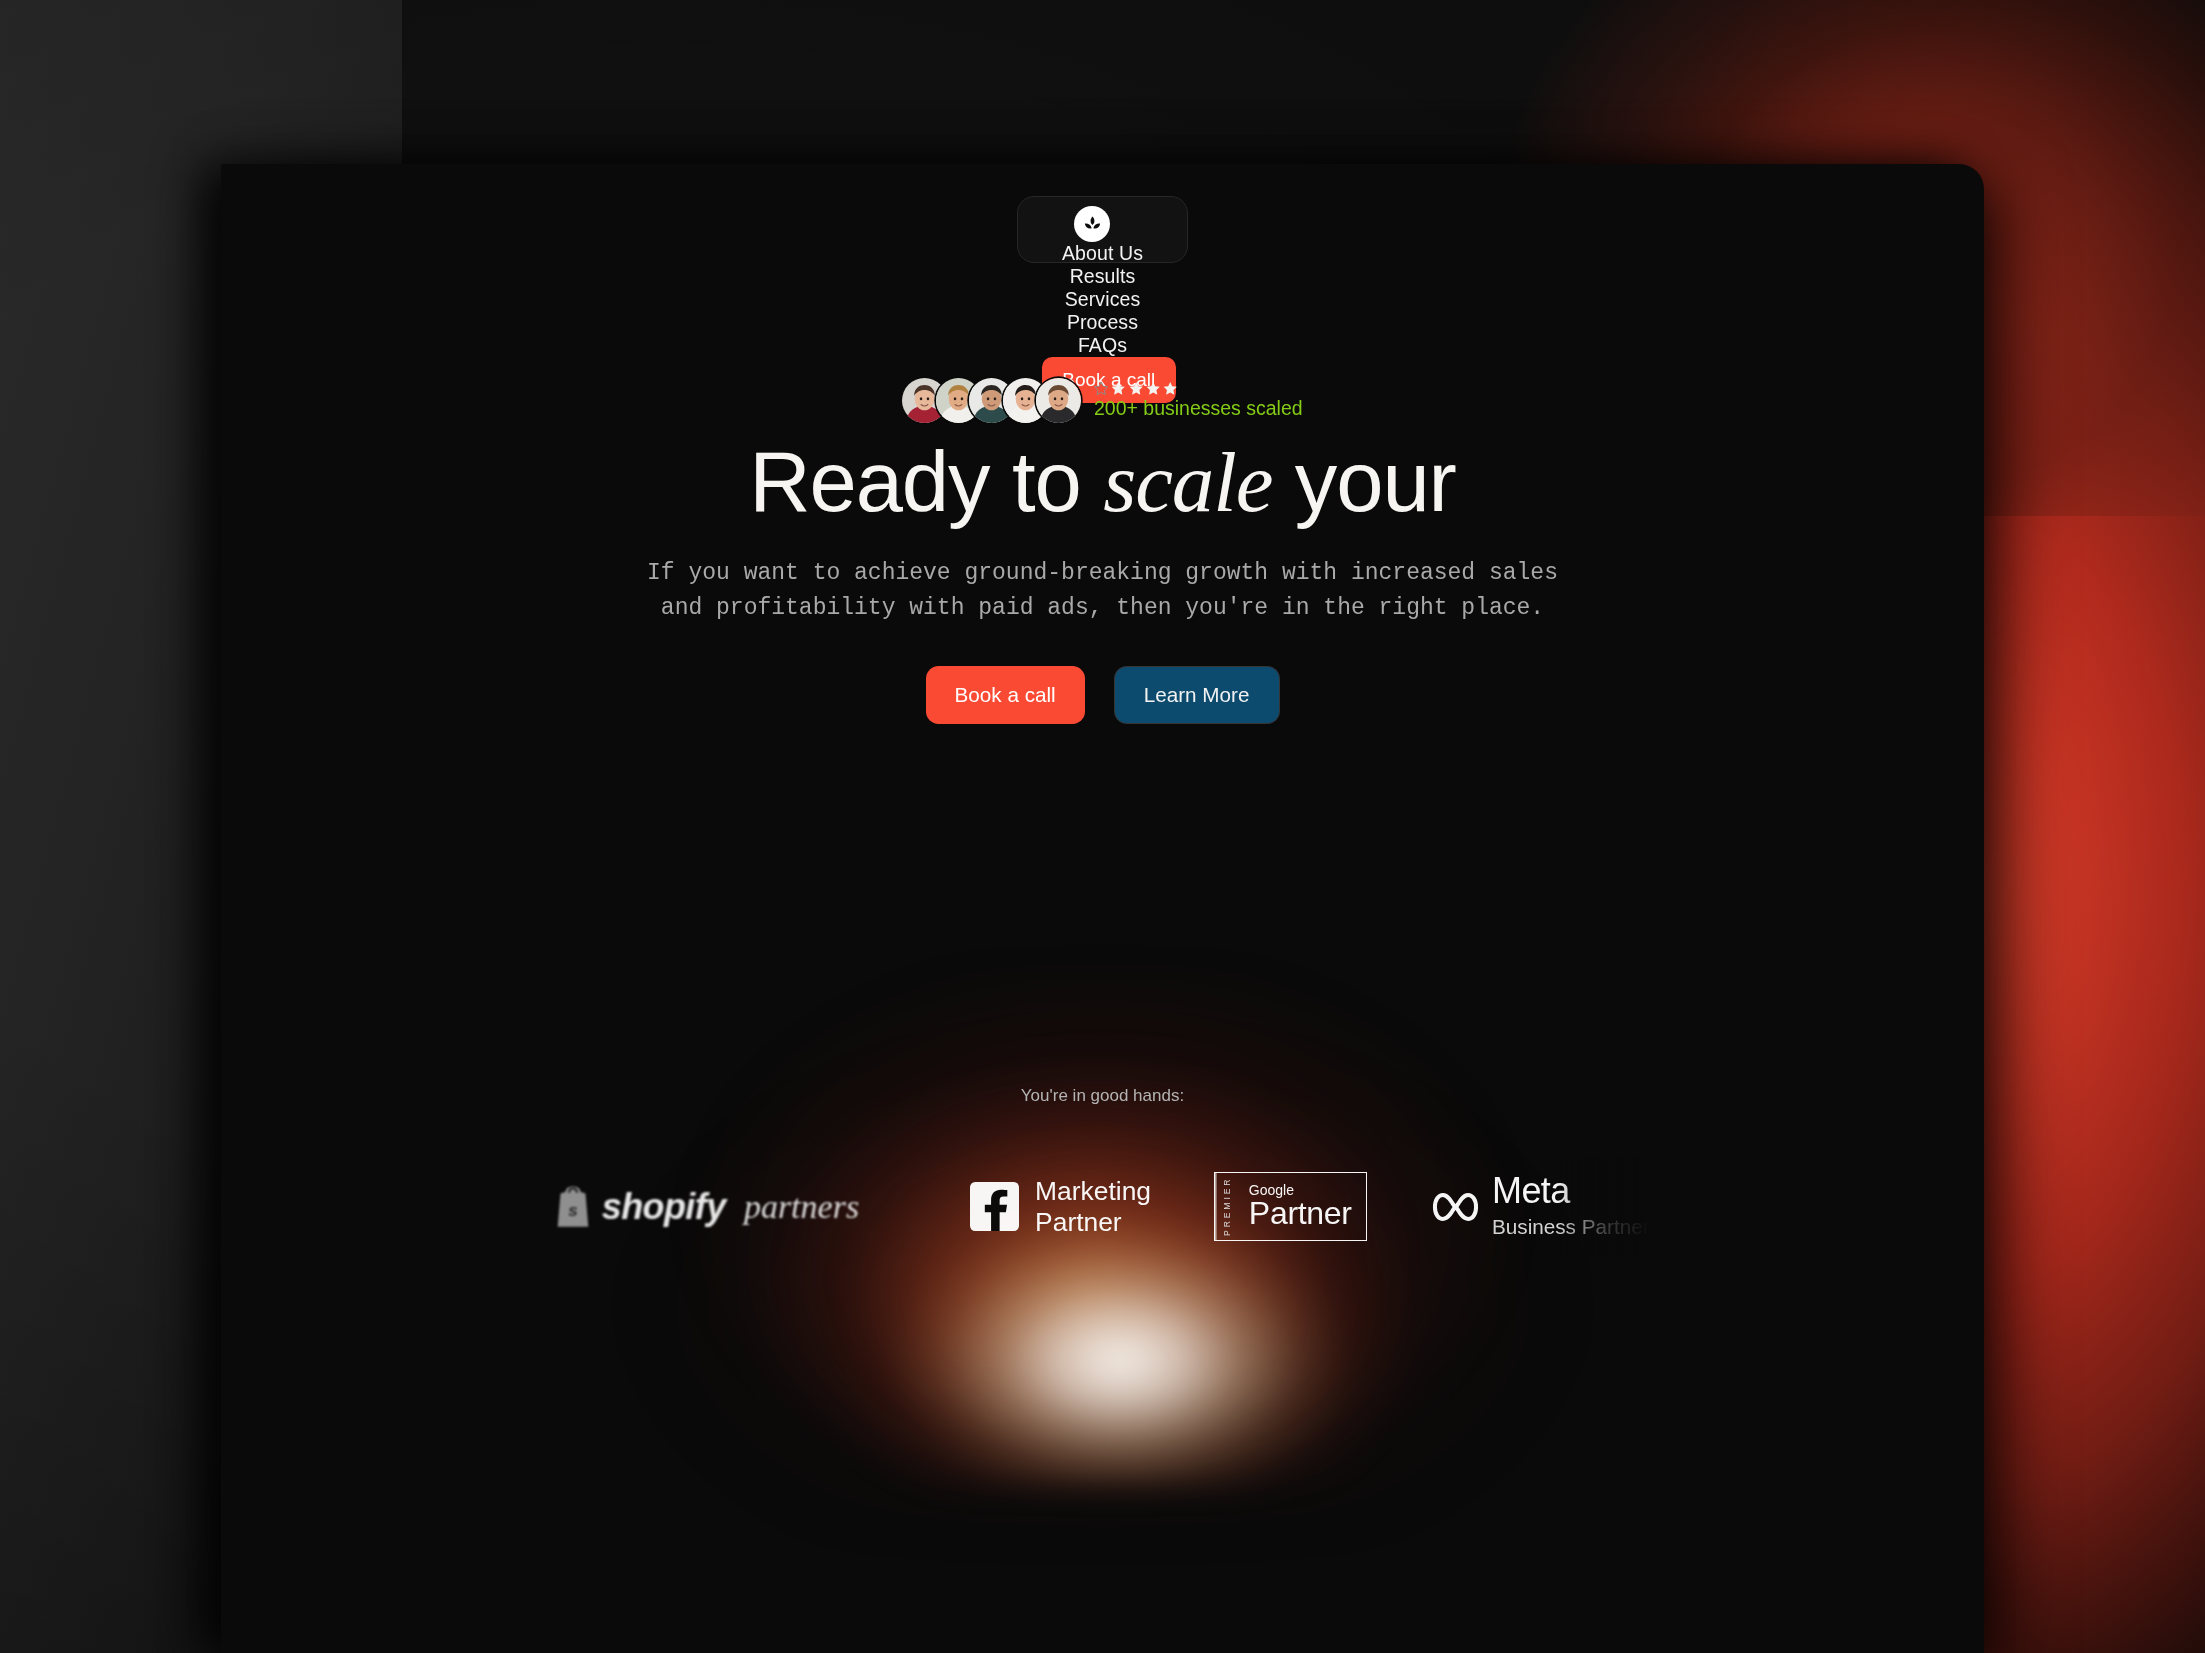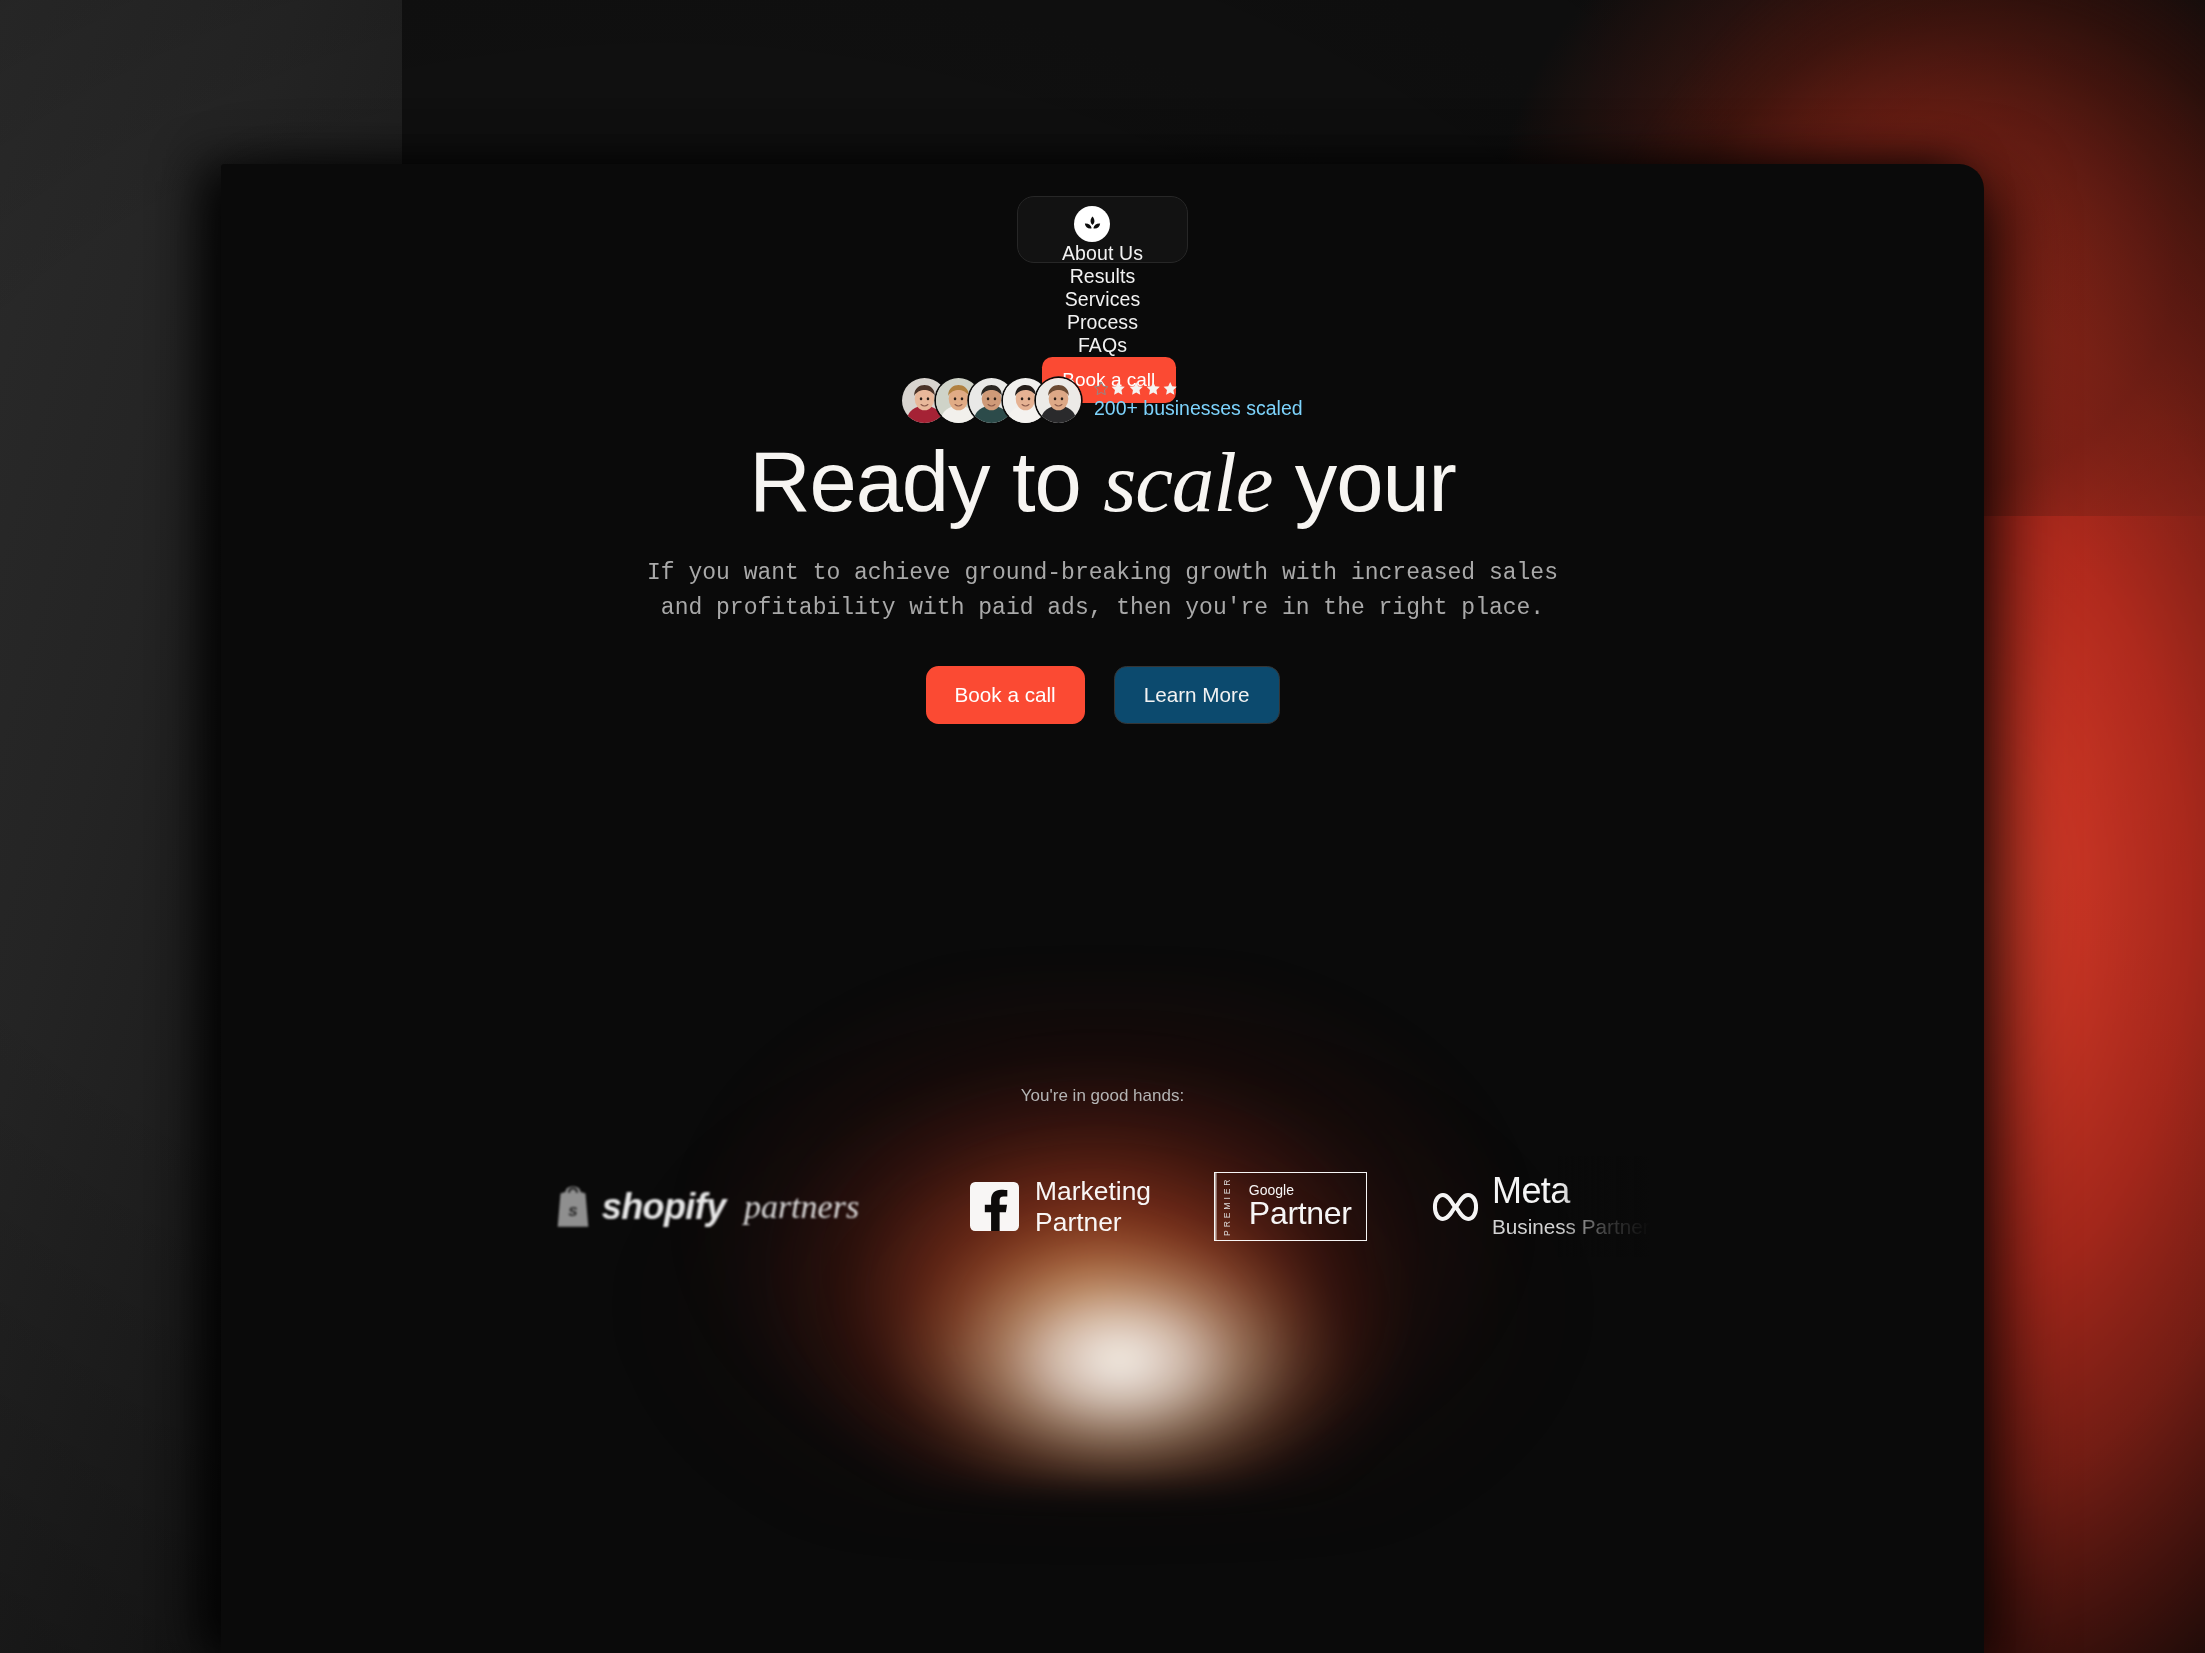--- a/index.html
+++ b/index.html
@@ -116,21 +116,21 @@
     margin-left:-11.5px; position:relative;
     box-shadow:0 0 0 1.7px #0a0a0a;
     overflow:hidden; flex:0 0 auto;
   }
   .avatar:first-child { margin-left:0; }
   .avatar .face { position:absolute; inset:0; }
 
   .proof-text { text-align:left; }
   .stars { display:flex; gap:2.9px; margin-bottom:2.3px; }
   .star { width:14.4px; height:14.4px; display:block; }
-  .proof-label { color:#7dd3fc; font-size:19.5px;text-align:right; }
+  .proof-label { color:#84cc16; font-size:19.5px;text-align:right; }
 
   .headline {
     margin-top:15px;
     font-size:85px; line-height:1.04;
     color:#f7f5f2; font-weight:400;
     letter-spacing:-1.1px;
     font-family:"Liberation Sans", sans-serif;
   }
   .headline .accent {
     font-family:"Liberation Serif", serif;

